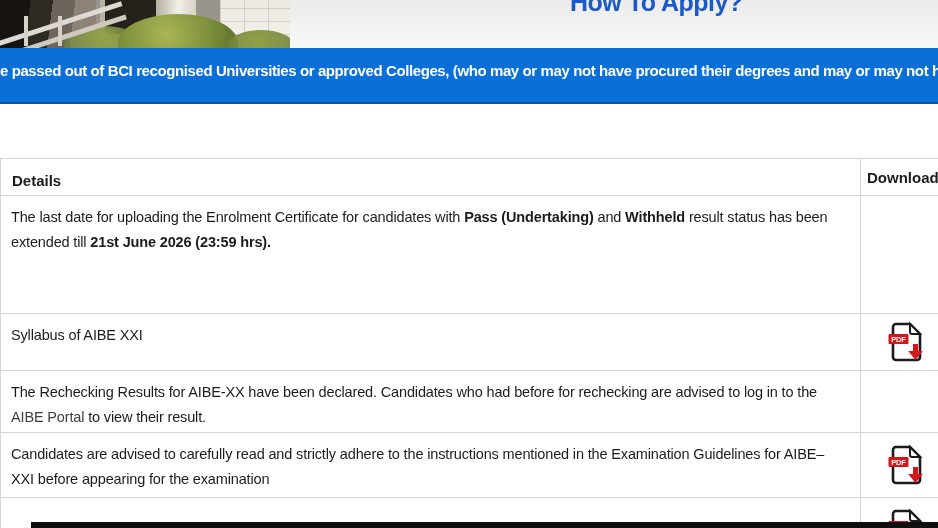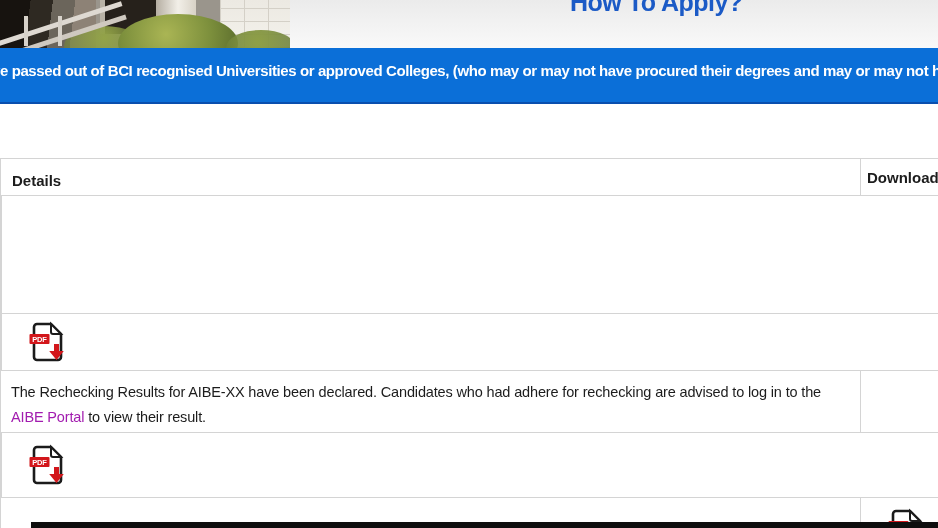--- a/index.html
+++ b/index.html
@@ -48,21 +48,21 @@
                   font-size:14.5px; color:#1c1c1c; letter-spacing:-0.15px; }
   .t-row { display:flex; border-bottom:1px solid #d4d4d4; }
   .cell.details { width:859px; padding:9px 16px 0 10px; line-height:25px; }
   .cell.download { width:92px; border-left:1px solid #d4d4d4; display:flex;
                    align-items:center; justify-content:center; }
   .t-head { height:37px; font-weight:bold; font-size:15px; letter-spacing:0; }
   .t-head .details { padding-top:9px;padding-left:11px; }
   .t-head .download { justify-content:flex-start; padding-left:6px; }
   .r0 { height:118px; } .r1 { height:57px; } .r2 { height:62px; }
   .r3 { height:65px; } .r4 { height:62px; }
-  .portal-link { color:#a21caf; text-decoration:none; cursor:pointer; }
+  .portal-link { color:#404040; text-decoration:none; cursor:pointer; }
   .pdf-link { display:inline-block; width:38px; height:42px; cursor:pointer;text-decoration:underline; }
 
   .bottom-strip { position:absolute; left:31px; top:522px; width:907px; height:6px; background:#0e0e0e; }
 </style>
 </head>
 <body>
 
 <div class="stage">
 
   <div class="hero">
@@ -85,47 +85,50 @@
     <span class="marquee-text">ve passed out of BCI recognised Universities or approved Colleges, (who may or may not have procured their degrees and may or may not have be</span>
   </div>
 
   <div class="notice-table">
     <div class="t-row t-head">
       <div class="cell details">Details</div>
       <div class="cell download">Download</div>
     </div>
 
     <div class="t-row r0">
+      <div class="cell details"><span>The last date for uploading the Enrolment Certificate for candidates with </span><span style="font-weight: bold;">Pass (Undertaking)</span><span> and </span><span style="font-weight: bold;">Withheld</span><span> result status has been extended till </span><span style="font-weight: bold;">21st June 2026 (23:59 hrs).</span></div>
       <div class="cell download">
         
       </div>
     </div>
 
     <div class="t-row r1">
+      <div class="cell details"><span>Syllabus of AIBE XXI</span></div>
       <div class="cell download">
         <a class="pdf-link">
           <svg width="38" height="42" viewBox="0 0 38 42">
             <path d="M8 3 h14 l10 10 v23 a3 3 0 0 1 -3 3 h-21 a3 3 0 0 1 -3 -3 v-30 a3 3 0 0 1 3 -3 z" fill="#fff" stroke="#1b1b1b" stroke-width="2.6"></path>
             <path d="M22 3 l10 10 h-8 a2 2 0 0 1 -2 -2 z" fill="#fff" stroke="#1b1b1b" stroke-width="2"></path>
             <rect x="0.5" y="13" width="20" height="10" rx="1" fill="#d2161b"></rect>
             <text x="10.5" y="21" fill="#fff" font-size="7.5" font-weight="bold" text-anchor="middle">PDF</text>
             <path d="M25 23 h5 v7 h4.8 l-7.3 9 -7.3 -9 h4.8 z" fill="#d2161b"></path>
           </svg>
         </a>
       </div>
     </div>
 
     <div class="t-row r2">
-      <div class="cell details"><span>The Rechecking Results for AIBE-XX have been declared. Candidates who had adhere for rechecking are advised to log in to the </span><a class="portal-link" href="#">AIBE Portal</a><span> to view their result.</span></div>
+      <div class="cell details"><span>The Rechecking Results for AIBE-XX have been declared. Candidates who had before for rechecking are advised to log in to the </span><a class="portal-link" href="#">AIBE Portal</a><span> to view their result.</span></div>
       <div class="cell download">
         
       </div>
     </div>
 
     <div class="t-row r3">
+      <div class="cell details"><span>Candidates are advised to carefully read and strictly adhere to the instructions mentioned in the Examination Guidelines for AIBE–XXI before appearing for the examination</span></div>
       <div class="cell download">
         <a class="pdf-link">
           <svg width="38" height="42" viewBox="0 0 38 42">
             <path d="M8 3 h14 l10 10 v23 a3 3 0 0 1 -3 3 h-21 a3 3 0 0 1 -3 -3 v-30 a3 3 0 0 1 3 -3 z" fill="#fff" stroke="#1b1b1b" stroke-width="2.6"></path>
             <path d="M22 3 l10 10 h-8 a2 2 0 0 1 -2 -2 z" fill="#fff" stroke="#1b1b1b" stroke-width="2"></path>
             <rect x="0.5" y="13" width="20" height="10" rx="1" fill="#d2161b"></rect>
             <text x="10.5" y="21" fill="#fff" font-size="7.5" font-weight="bold" text-anchor="middle">PDF</text>
             <path d="M25 23 h5 v7 h4.8 l-7.3 9 -7.3 -9 h4.8 z" fill="#d2161b"></path>
           </svg>
         </a>

